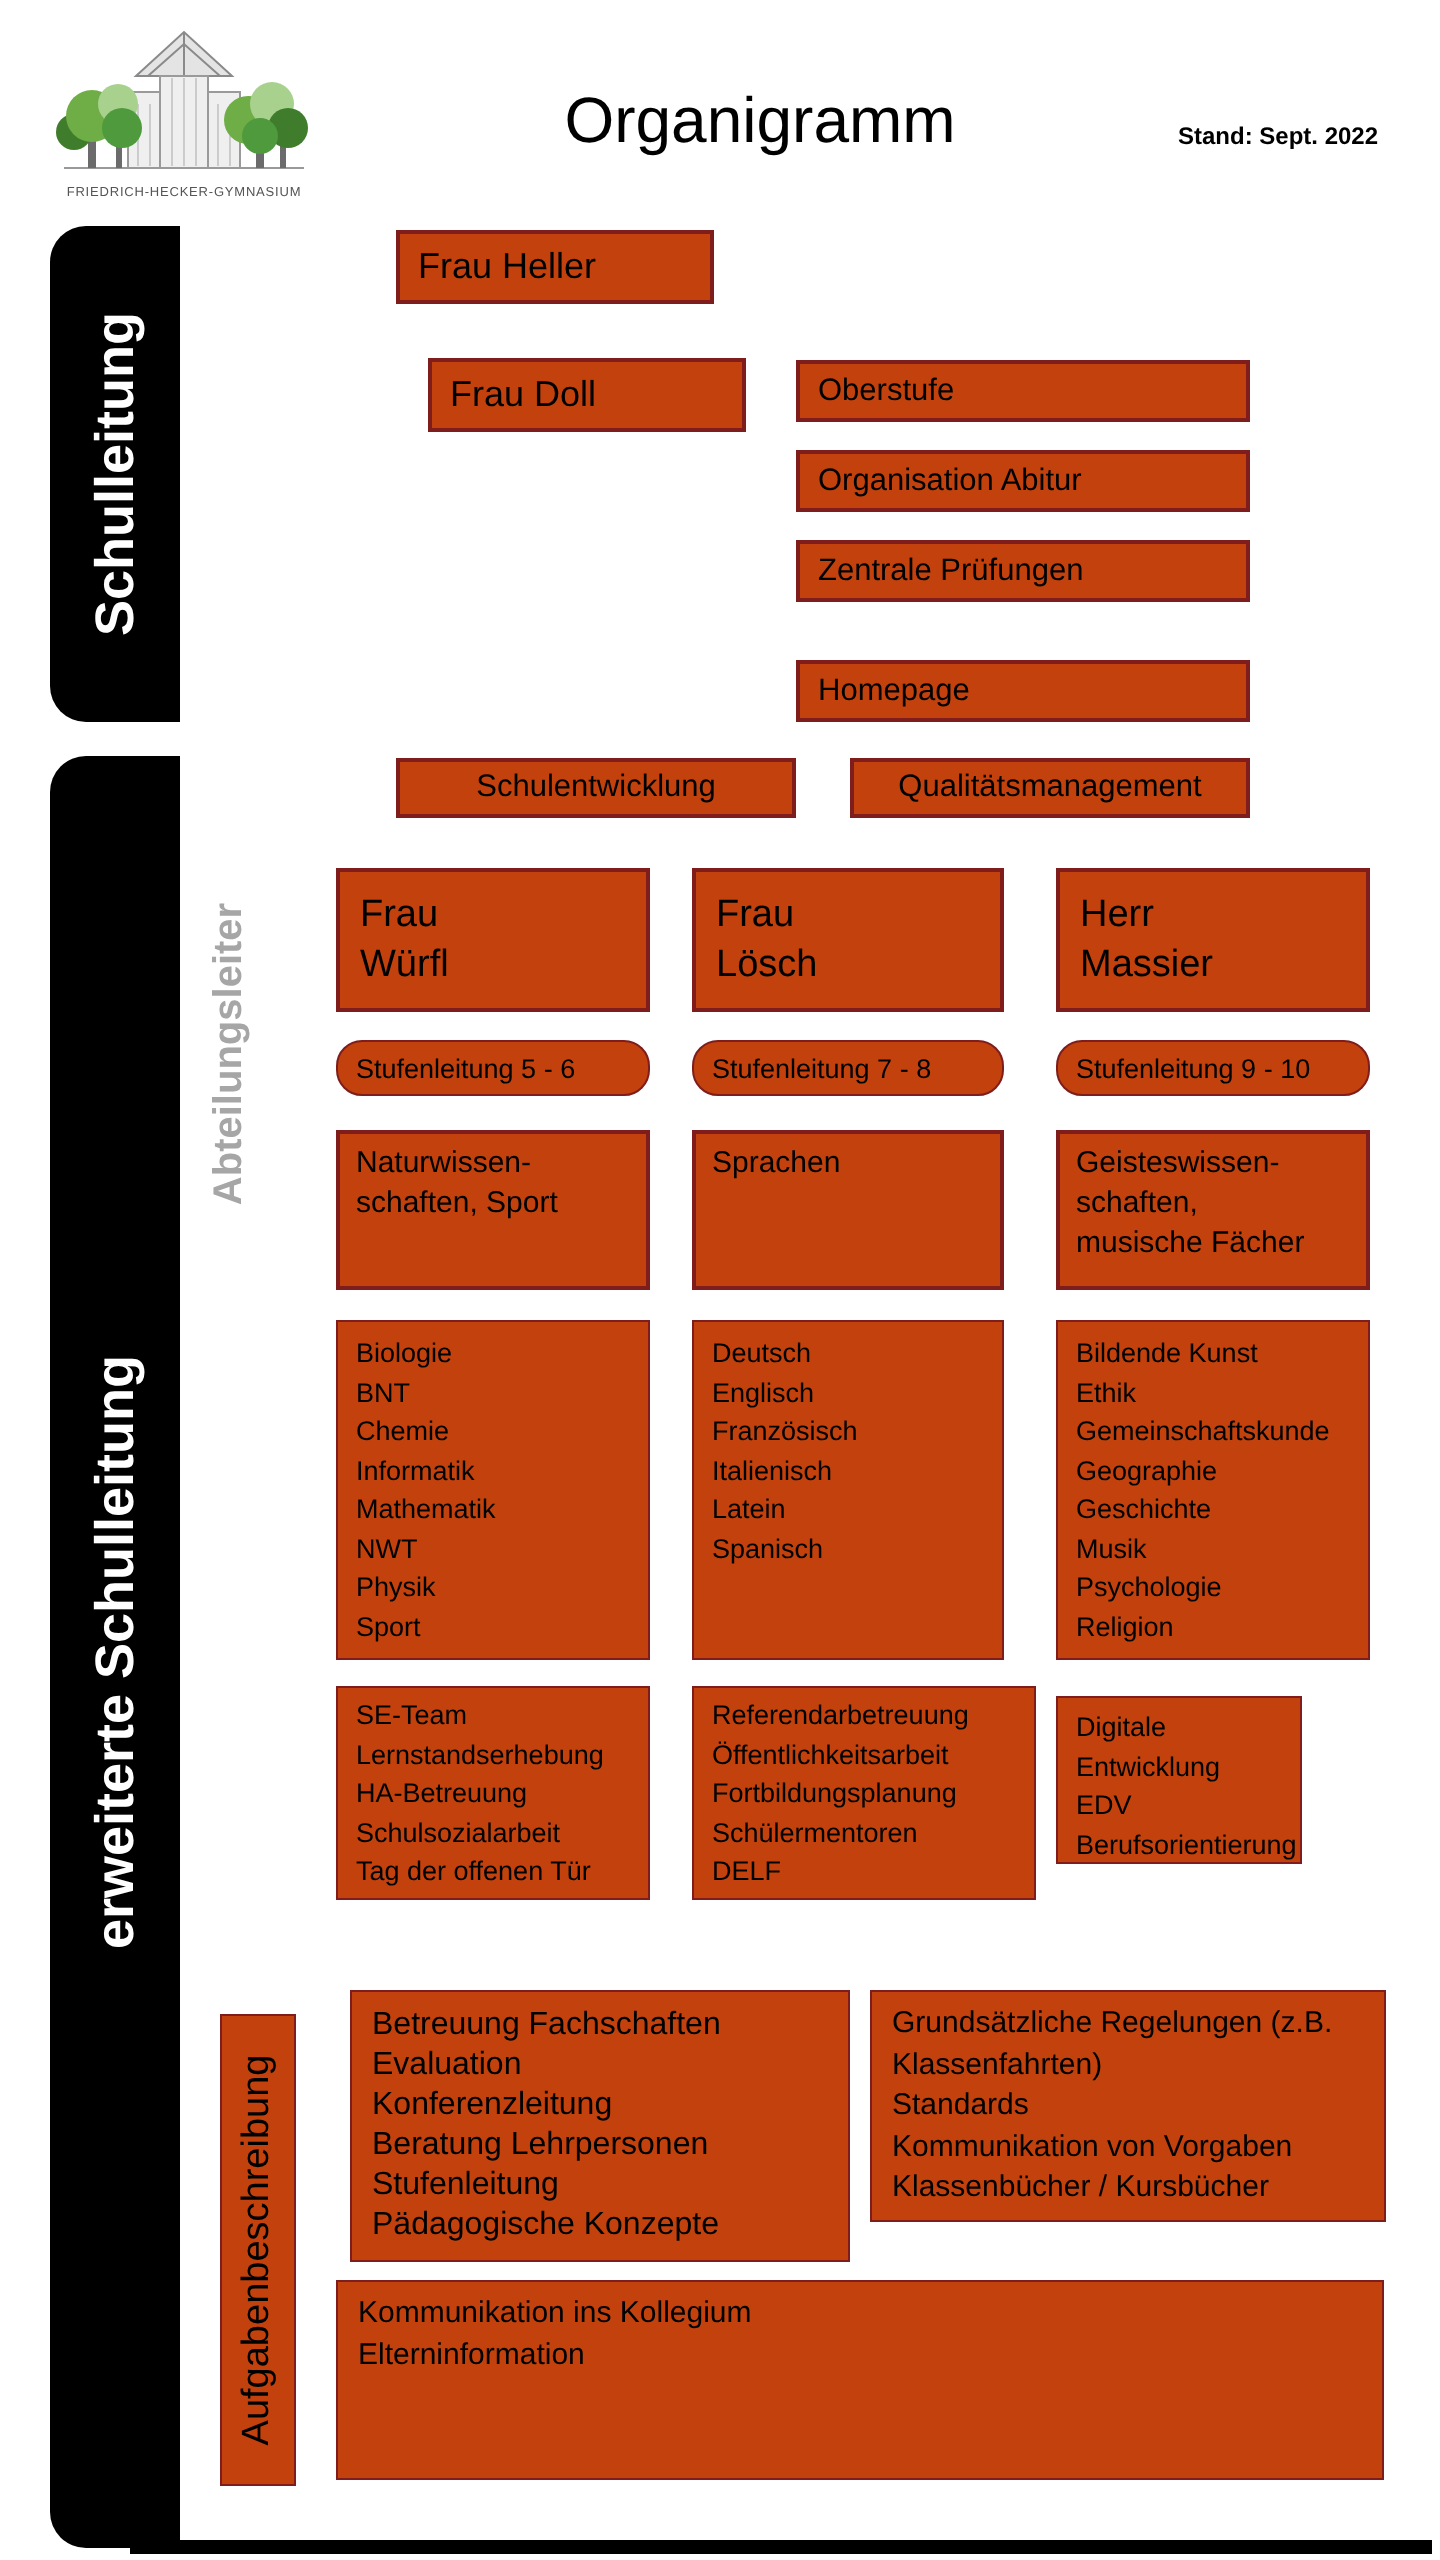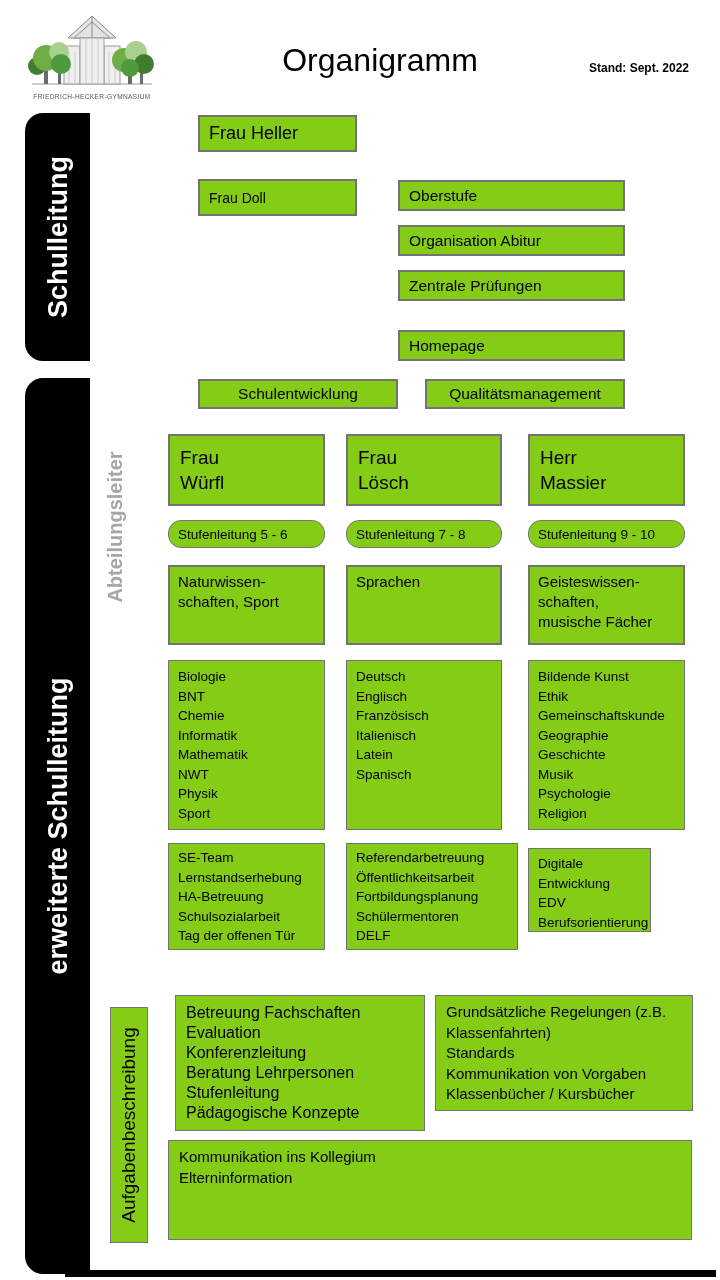--- a/index.html
+++ b/index.html
@@ -2,21 +2,21 @@
 <html><head>
 <meta charset="utf-8">
 <style>
   html,body{margin:0;padding:0;background:#fff;}
   .page{
     position:relative;width:720px;height:1280px;background:#ffffff;
     font-family:"Liberation Sans", sans-serif;color:#000;overflow:hidden;
   }
   .abs{position:absolute;}
   .box{
-    position:absolute;background:#84cc16;border:2px solid #737373;box-sizing:border-box;
+    position:absolute;background:#c2410c;border:2px solid #7f1d1d;box-sizing:border-box;
     overflow:hidden;
   }
   .vcenter{display:flex;align-items:center;padding-left:9px;}
   .hcenter{display:flex;align-items:center;justify-content:center;padding-left:0;}
 
   
   .logo{left:28px;top:8px;width:128px;height:98px;}
   .logo svg{width:128px;height:84px;display:block;}
   .logo-caption{font-size:6.5px;color:#555;text-align:center;letter-spacing:0.4px;margin-top:1px;white-space:nowrap;}
   .title{left:250px;top:42px;width:260px;text-align:center;font-size:32px;}
@@ -35,21 +35,21 @@
     position:absolute;left:50%;top:50%;
     transform:translate(-50%,-50%) rotate(-90deg);white-space:nowrap;
   }
   .lbl-abt{left:115px;top:527px;width:0;height:0;}
   .lbl-abt .rot{color:#a6a6a6;font-weight:700;font-size:20px;}
   .aufgbox{left:110px;top:1007px;width:38px;height:236px;border-width:1.5px;overflow:visible;}
   .aufgbox .rot{font-size:19px;color:#000;}
 
   
   .b-heller{left:198px;top:115px;width:159px;height:37px;font-size:18px;}
-  .b-doll{left:198px;top:179px;width:159px;height:37px;font-size:14px;text-align:right;}
+  .b-doll{left:214px;top:179px;width:159px;height:37px;font-size:18px;text-align:right;}
   .b-task{left:398px;width:227px;height:31px;font-size:15.5px;}
   .b-task1{top:180px;} .b-task2{top:225px;} .b-task3{top:270px;} .b-task4{top:330px;}
   .b-joint{top:379px;width:200px;height:30px;font-size:15.5px;}
   .b-joint1{left:198px;} .b-joint2{left:425px;}
 
   
   .x1{left:168px;width:157px;}
   .x2{left:346px;width:156px;}
   .x3{left:528px;width:157px;}
   .col-head{top:434px;height:72px;font-size:19px;line-height:25px;padding:9px 10px;}

